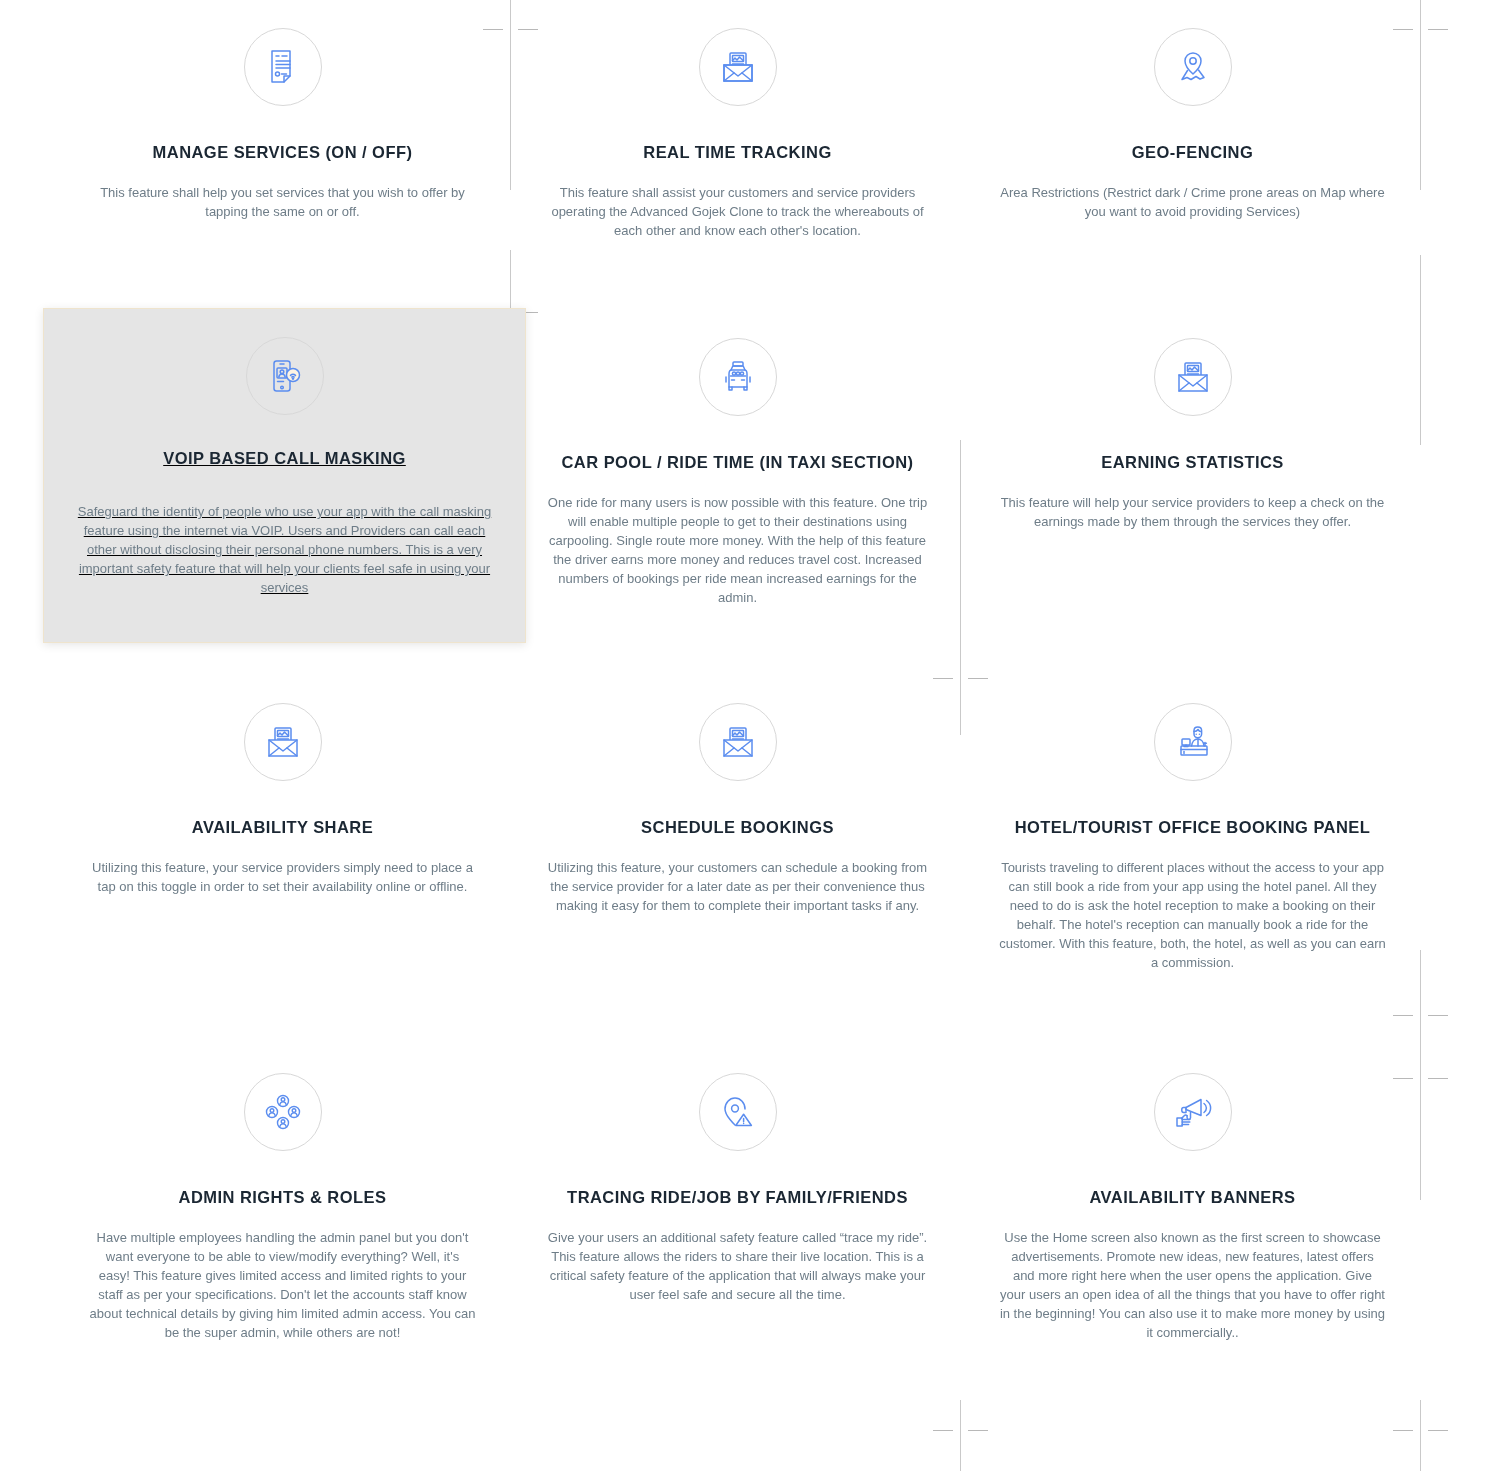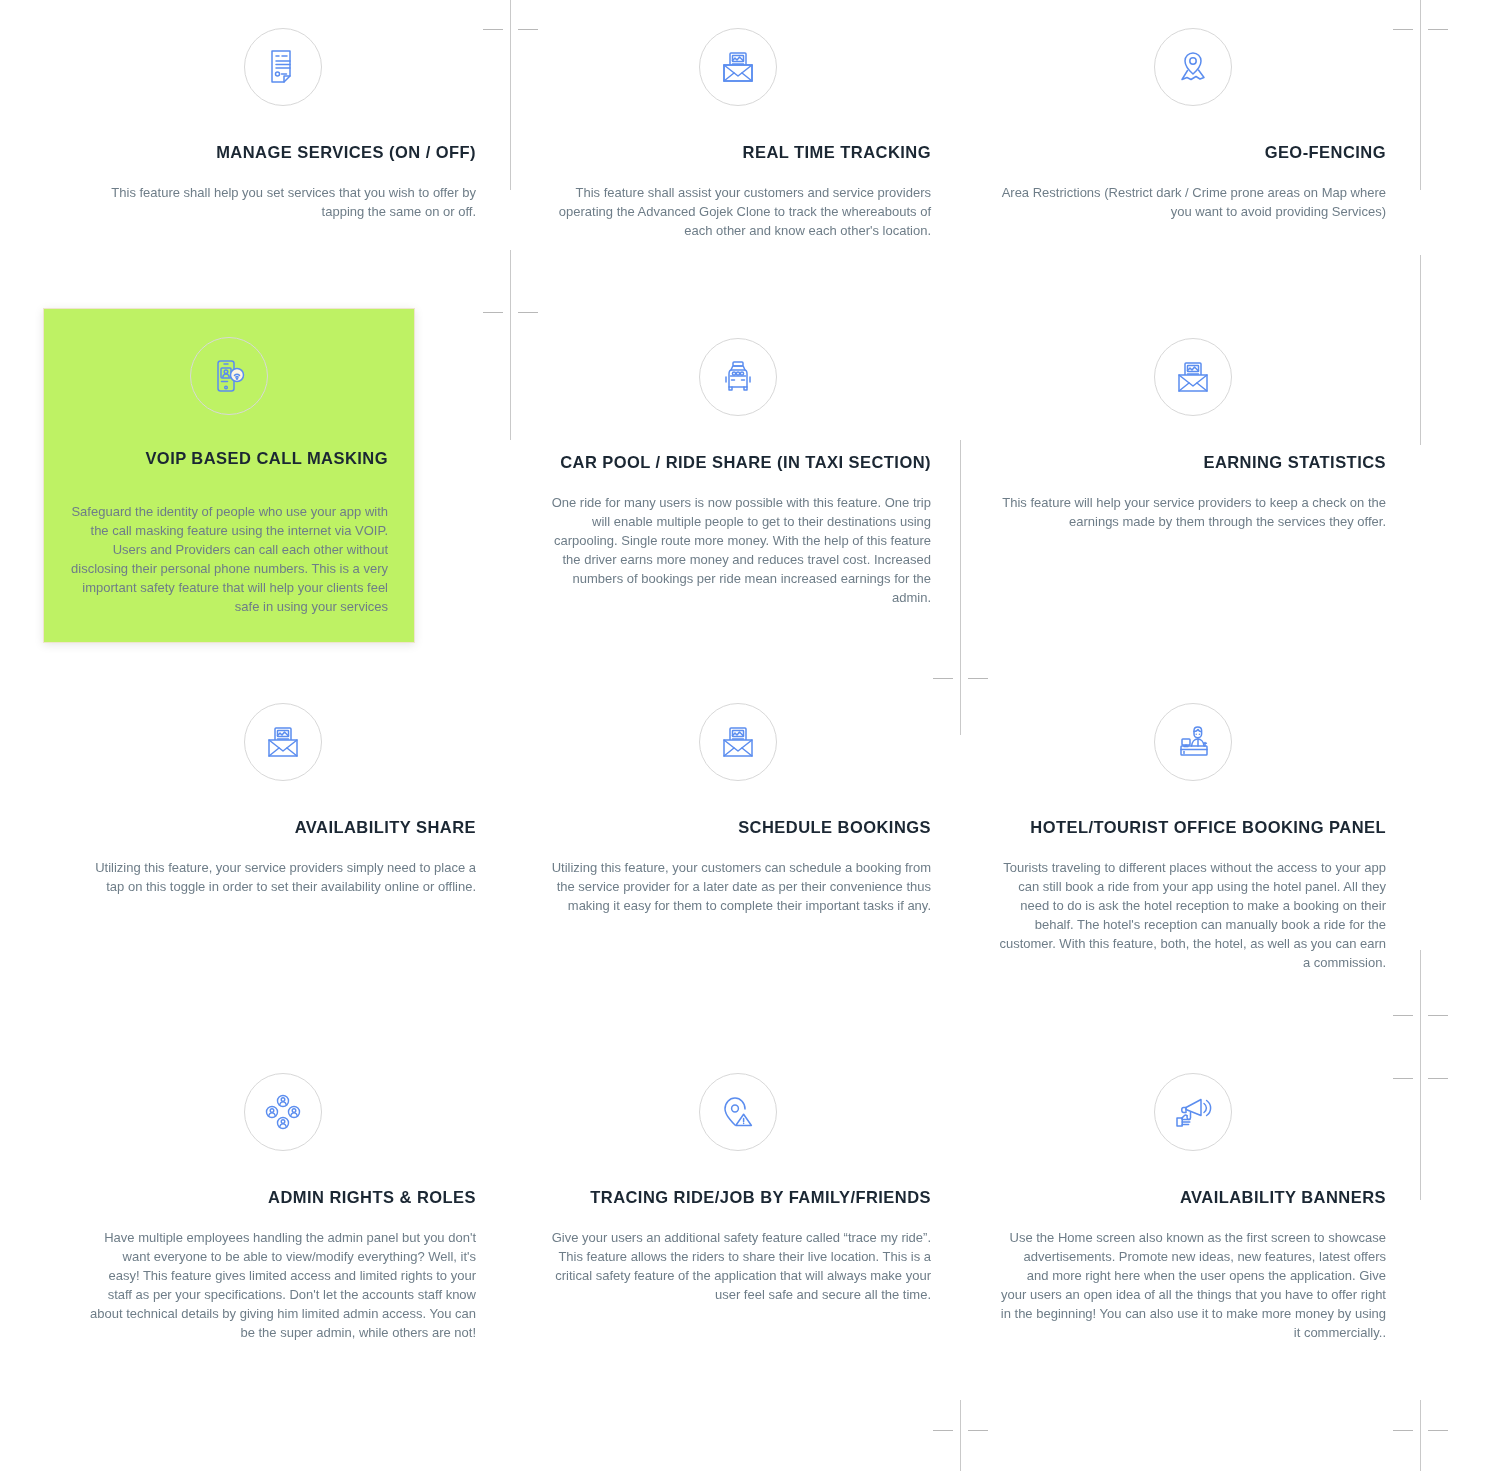--- a/index.html
+++ b/index.html
@@ -23,31 +23,32 @@
     grid-template-columns: repeat(3, 455px);
     grid-template-rows: 310px 365px 370px 360px;
     column-gap: 0px;
     padding-left: 55px;
     padding-top: 10px;
   }
 
   .card {
     position: relative;
     padding: 18px 34px 10px 34px;
-    text-align: right;
+    text-align: center;
   }
   .card.highlight {
-    background: #bef264;
+    background: #e5e5e5;
     border: 1px solid #efe4cd;
     box-shadow: 0 2px 9px rgba(0,0,0,0.10);
     margin: -12px 0 0 -12px;
     padding: 28px 26px 26px 26px;
-    width: 372px;
+    width: 483px;
     height: 335px;
     z-index: 5;
+    text-decoration: underline;
   }
 
   .icon-wrap {
     width: 78px; height: 78px;
     border-radius: 50%;
     border: 1px solid #d8d8d8;
     margin: 0 auto;
     display: flex; align-items: center; justify-content: center;
     background: transparent;
   }
@@ -189,21 +190,21 @@
           <path d="M11 30v-13c0-2 1-4 2.5-4h13c1.5 0 2.5 2 2.5 4v13z"></path>
           <path d="M11 30v3h3v-3M26 30v3h3v-3"></path>
           <path d="M12.5 19h15"></path>
           <circle cx="16" cy="16.5" r="1.6"></circle>
           <circle cx="20" cy="16.5" r="1.6"></circle>
           <circle cx="24" cy="16.5" r="1.6"></circle>
           <path d="M13.5 23h3M23.5 23h3"></path>
           <path d="M8 20v5M32 20v5"></path>
         </svg>
       </div>
-      <div class="card-title">CAR POOL / RIDE SHARE (IN TAXI SECTION)</div>
+      <div class="card-title">CAR POOL / RIDE TIME (IN TAXI SECTION)</div>
       <div class="card-desc">One ride for many users is now possible with this feature. One trip will enable multiple people to get to their destinations using carpooling. Single route more money. With the help of this feature the driver earns more money and reduces travel cost. Increased numbers of bookings per ride mean increased earnings for the admin.</div>
     </div>
 
     <div class="card">
       <div class="icon-wrap">
         <svg width="40" height="40" viewBox="0 0 40 40" fill="none" stroke="#5b8def" stroke-width="1.5" stroke-linecap="round" stroke-linejoin="round">
           <rect x="12" y="6" width="16" height="14" rx="1"></rect>
           <rect x="14.5" y="8.5" width="11" height="6" rx="0.5"></rect>
           <path d="M14.5 13.5l2.5-2.5 2 2 2.5-3 4 4"></path>
           <path d="M14.5 17h11"></path>

